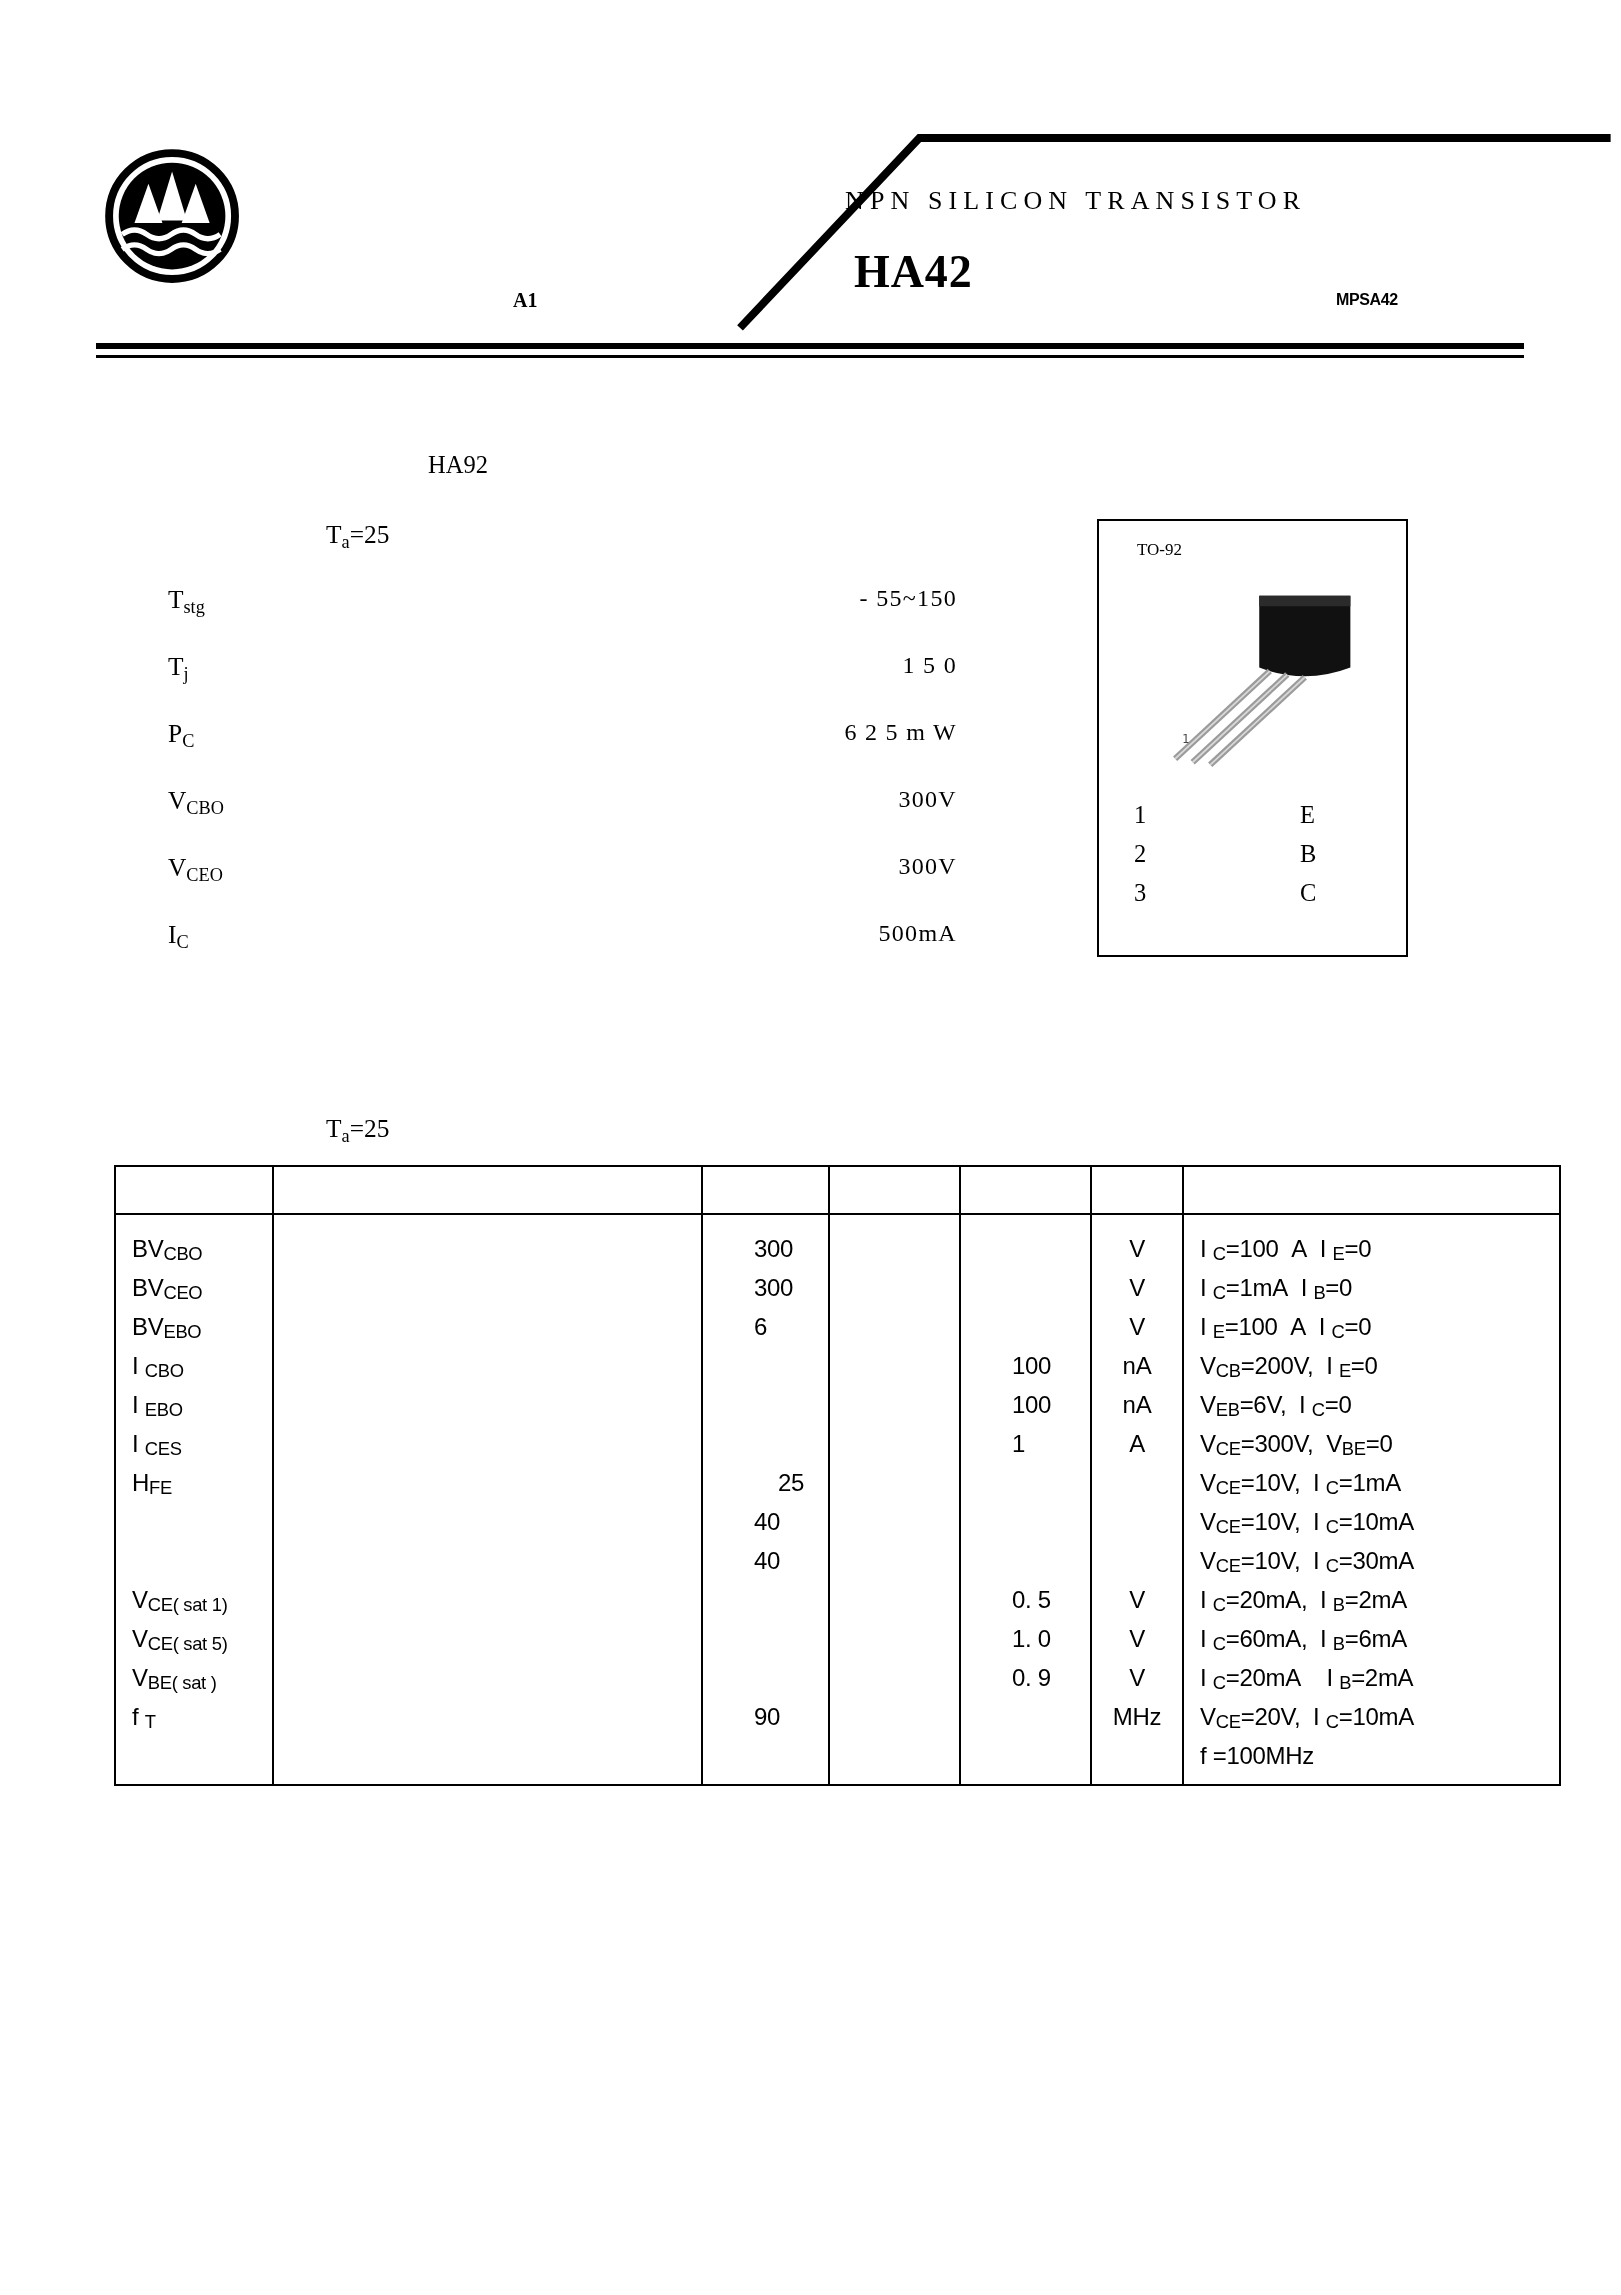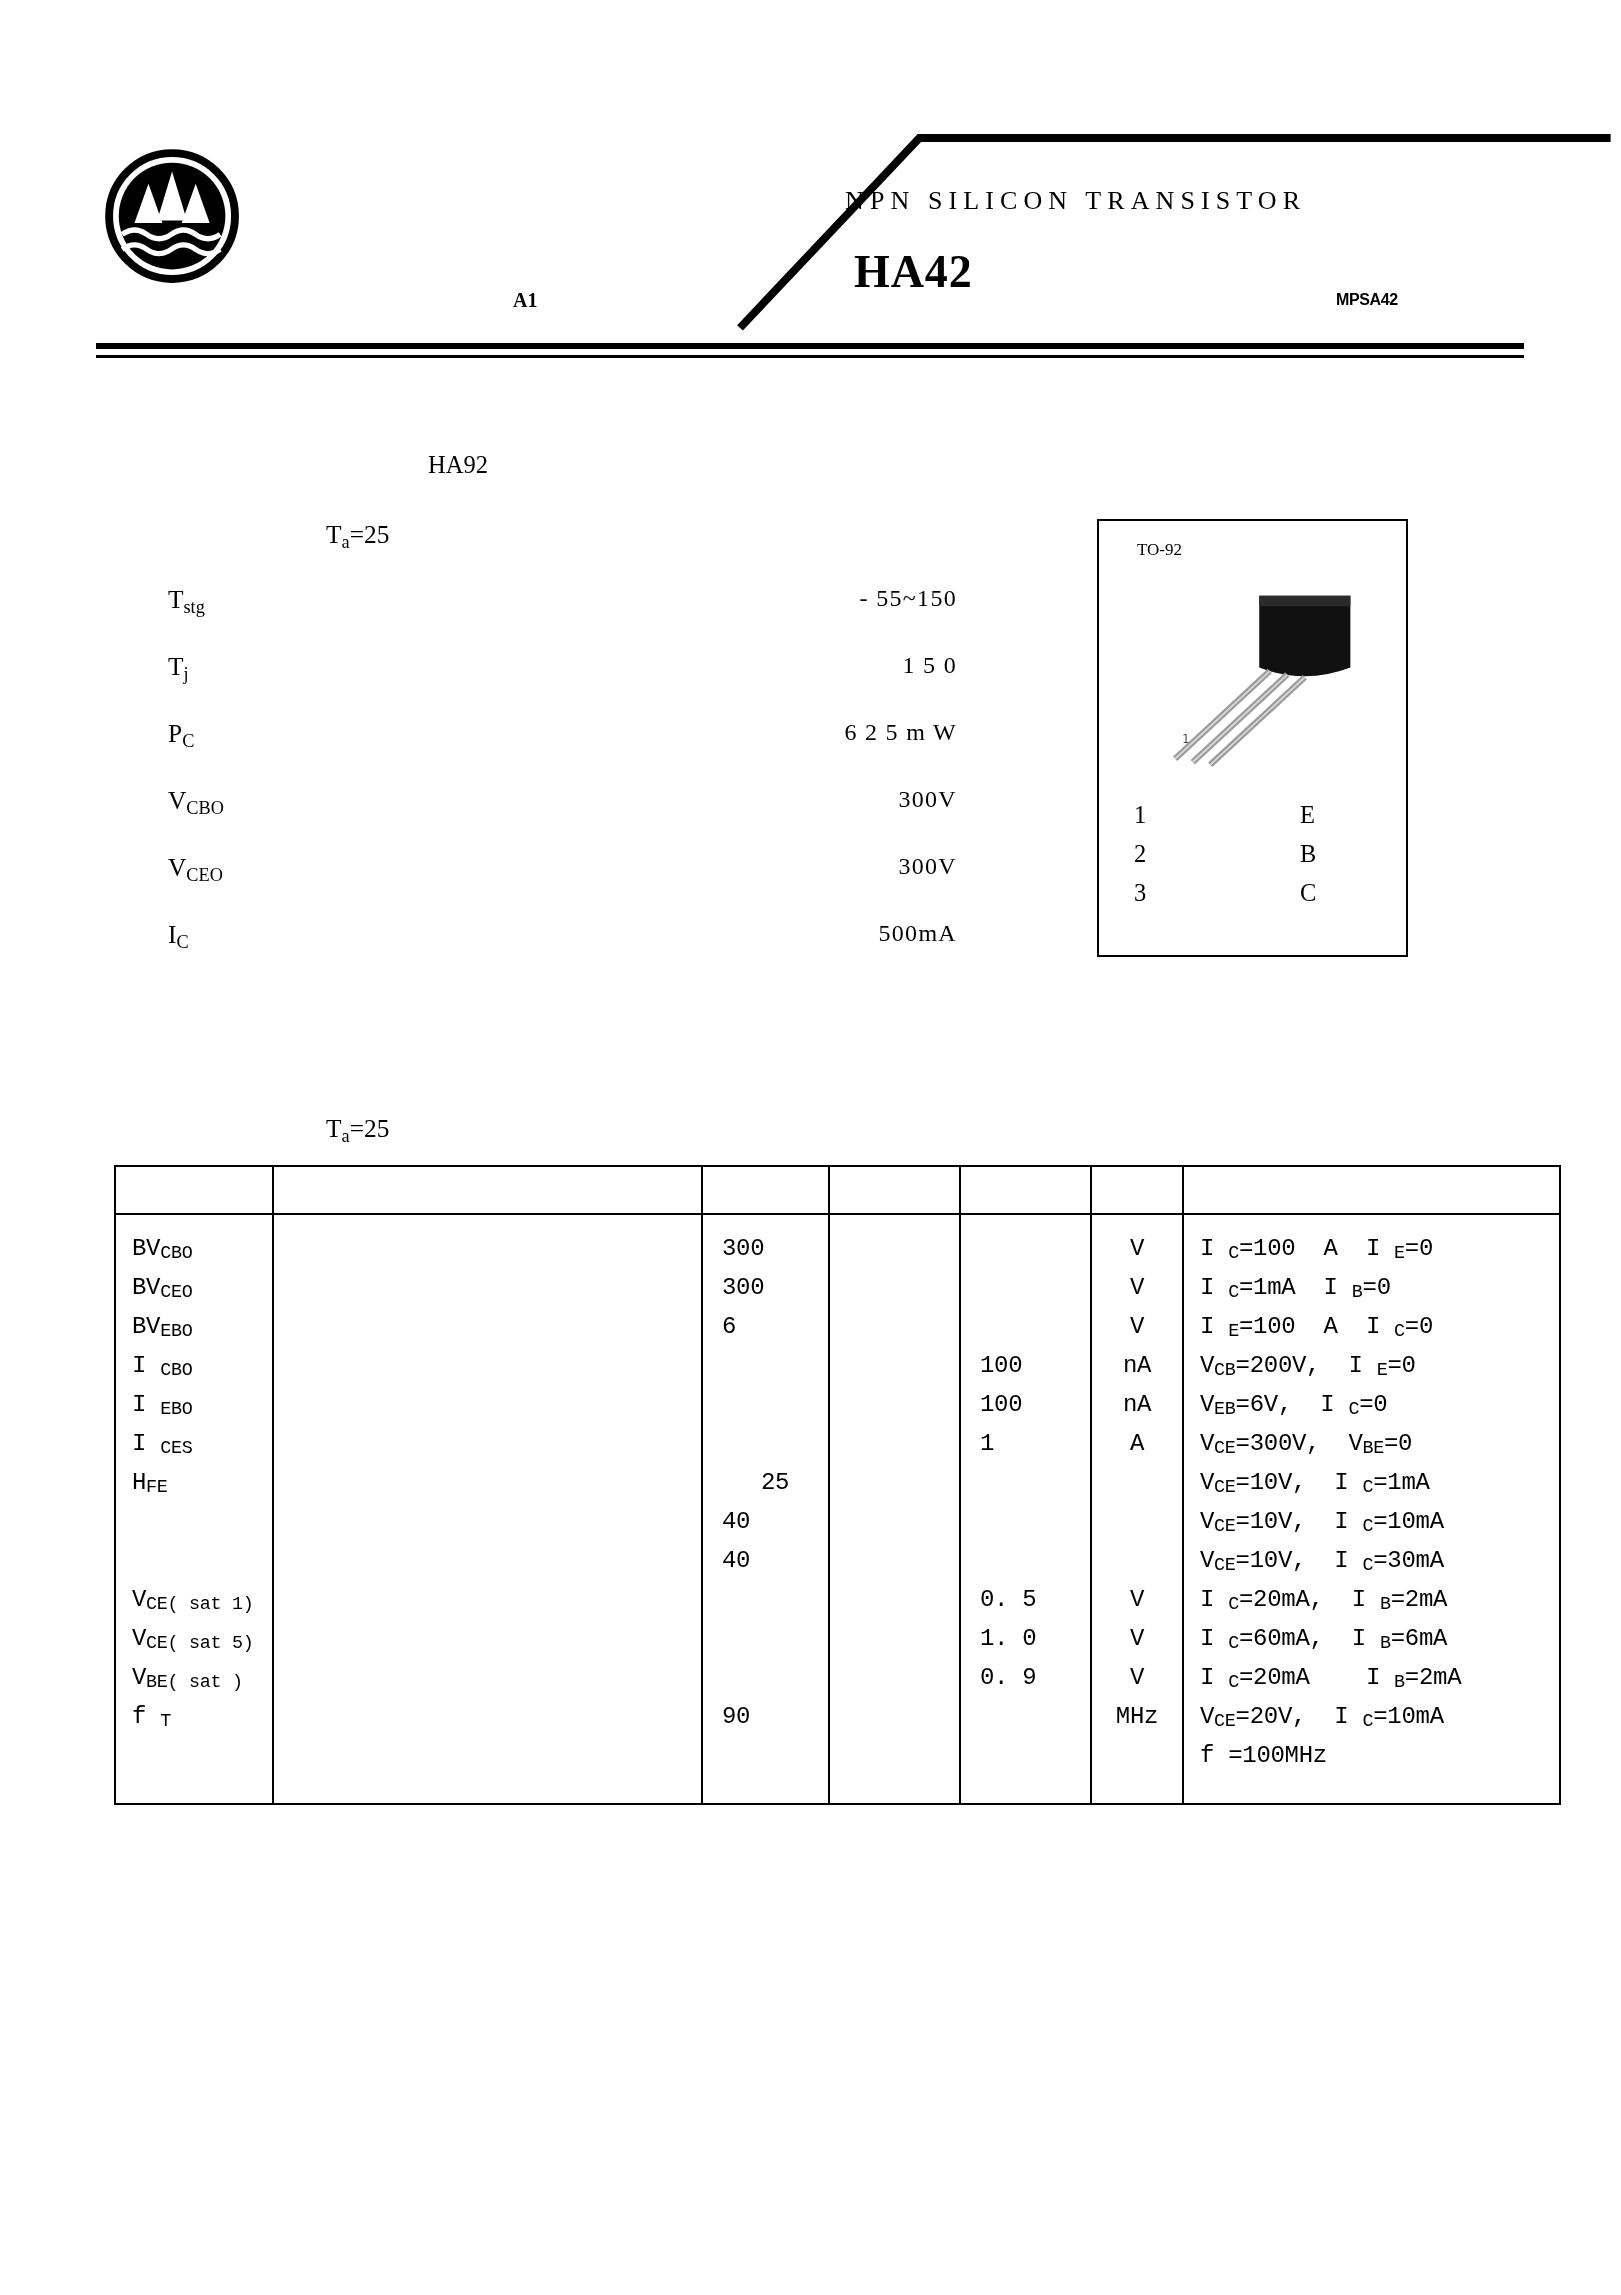--- a/index.html
+++ b/index.html
@@ -217,32 +217,31 @@
   }
   .col-sym  { width: 158px; }
   .col-param{ width: 429px; }
   .col-min  { width: 127px; }
   .col-typ  { width: 131px; }
   .col-max  { width: 131px; }
   .col-unit { width: 92px; }
   .col-cond { width: 377px; }
 
   .cellbox {
-    padding: 14px 0 28px 0;
-    font-family: Liberation Mono, monospace;
+    padding: 14px 0 9px 0;
   }
   .cellbox .ln {
     height: 39px;
     line-height: 39px;
     font-size: 24px;
     white-space: nowrap;
     letter-spacing: -0.3px;
   }
   .pad-l  { padding-left: 16px; }
-  .pad-l2 { padding-left: 19px; }
+  .pad-l2 { padding-left: 19px; margin-left: 32px; }
   .ctr { text-align: center; }
   .vsub { font-size: 18.4px; vertical-align: -0.15em; }
 </style>
 </head>
 <body>
 
 <div class="page">
 
   <div class="header">
 

